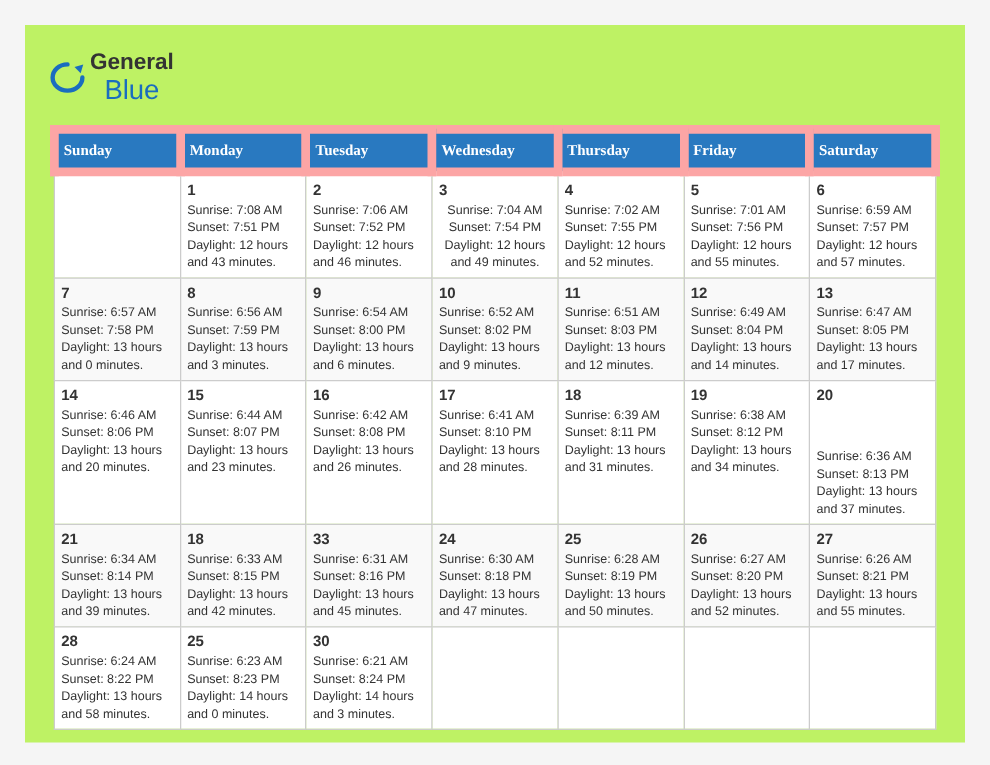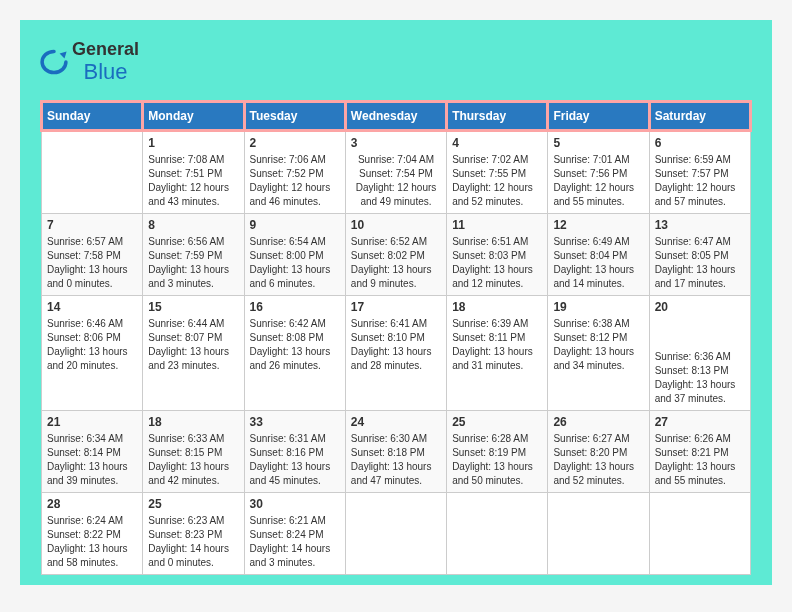--- a/index.html
+++ b/index.html
@@ -4,21 +4,21 @@
   <style>
     * { margin: 0; padding: 0; box-sizing: border-box; }
     body {
       font-family: Arial, sans-serif;
       background: #f5f5f5;
       width: 792px;
       min-height: 612px;
       padding: 20px;
     }
     .page {
-      background: #5eead4;
+      background: #bef264;
       width: 752px;
       margin: 0 auto;
       padding: 20px 20px 10px 20px;
     }
     .header {
       display: flex;
       justify-content: space-between;
       align-items: flex-start;
       margin-bottom: 16px;
     }
@@ -64,21 +64,22 @@
       border-collapse: collapse;
       font-size: 11px;
     }
     thead tr th {
       background-color: #2979c0;
       color: #fff;
       padding: 6px 4px;
       text-align: left;
       font-size: 12px;
       font-weight: bold;
-      border: 3px solid #fca5a5;
+      border: 7px solid #fca5a5;
+      font-family: Liberation Serif, serif;
     }
     tbody tr td {
       border: 1px solid #ccc;
       vertical-align: top;
       padding: 4px 5px;
       min-height: 80px;
       width: calc(100% / 7);
       background: #fff;
     }
     tbody tr:nth-child(even) td {

